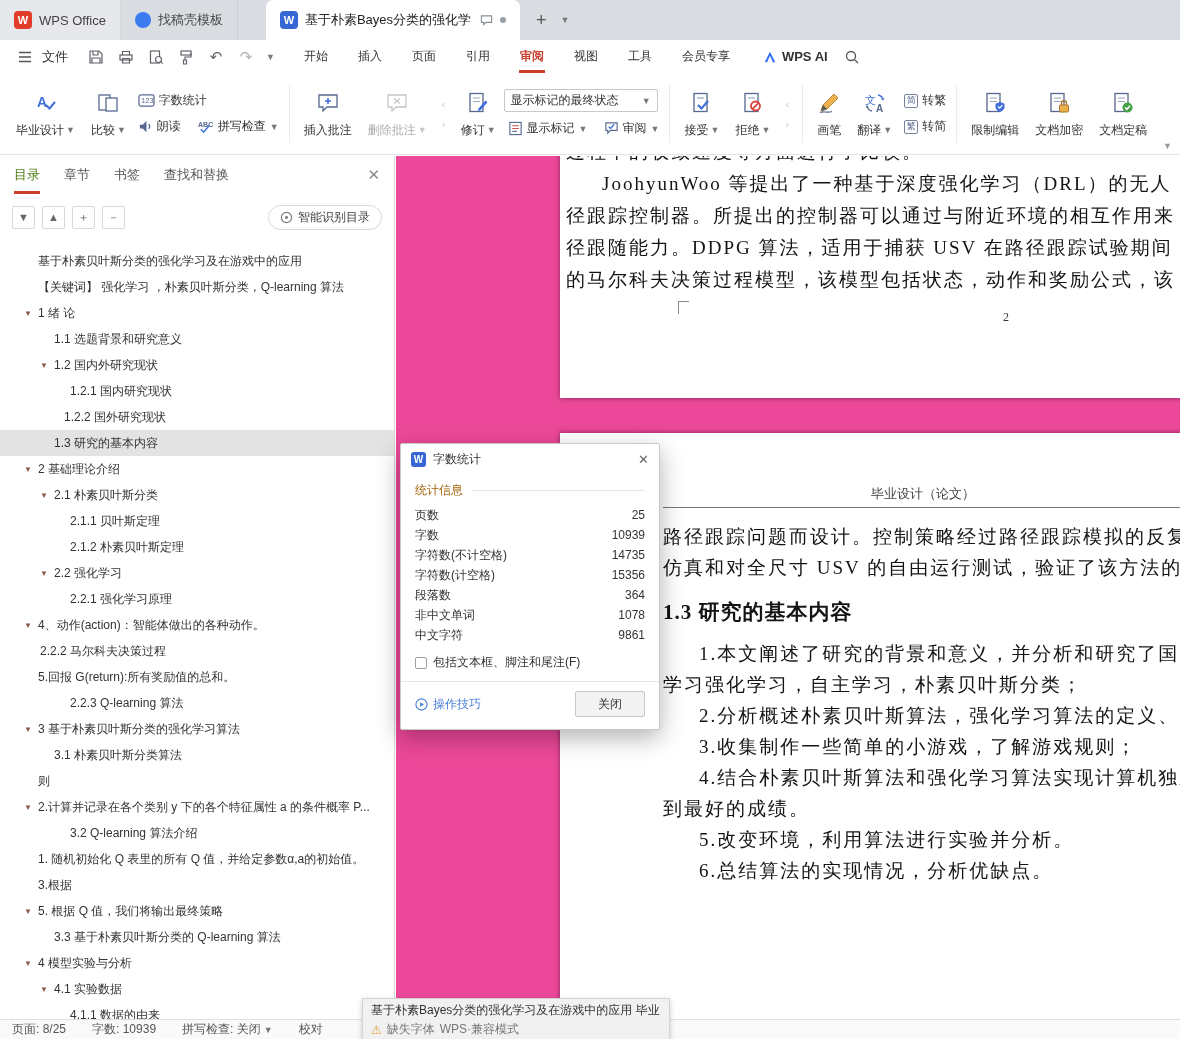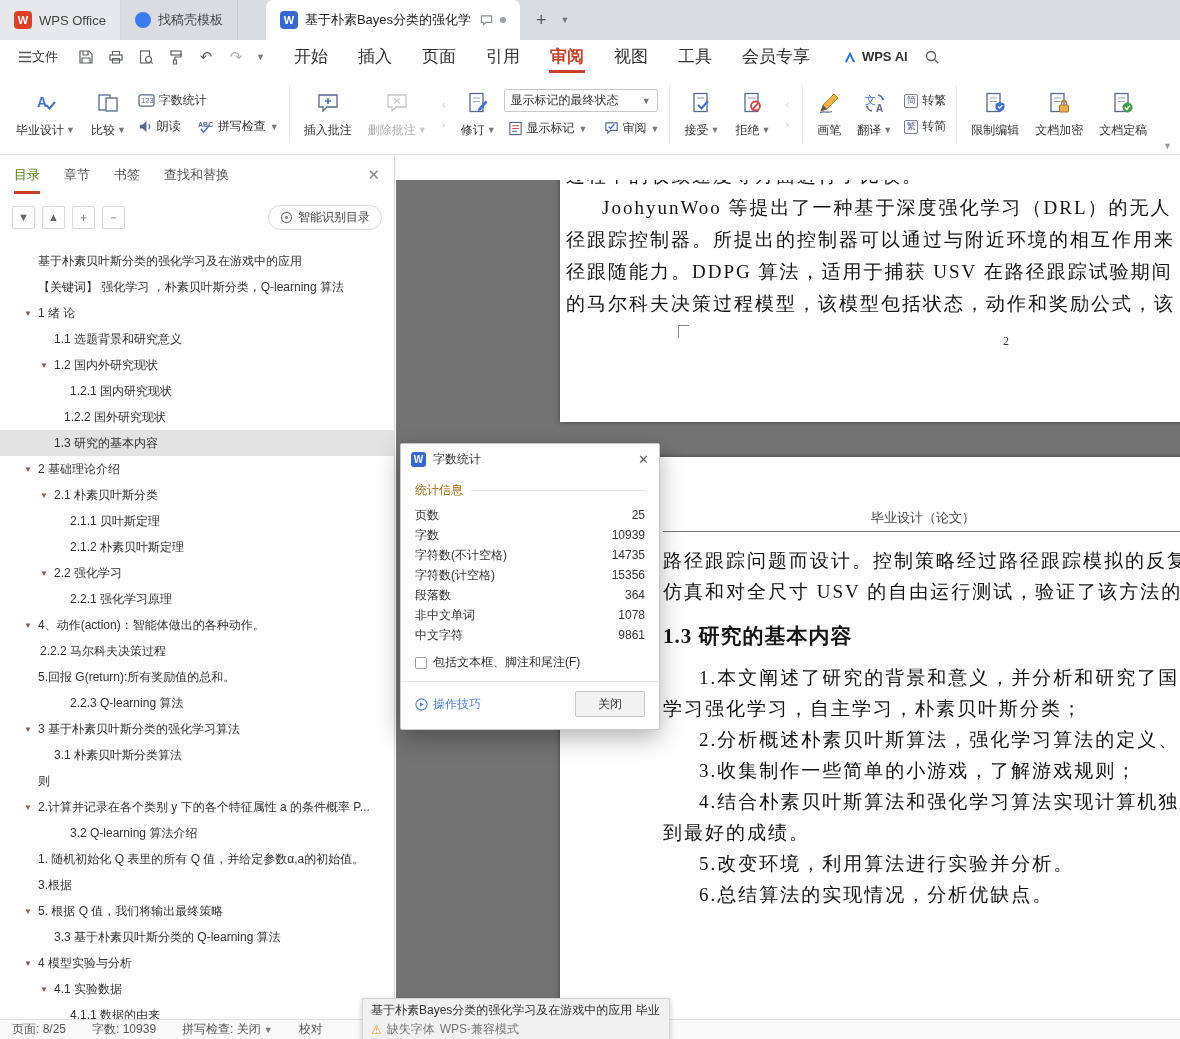--- a/index.html
+++ b/index.html
@@ -16,26 +16,26 @@
   .wlogo.blue { background:#3566d4; }
   .tpl-icon { width:16px; height:16px; border-radius:50%; background:#3a7bf0; display:inline-block; }
   .tab-extra { color:#8a8f96; font-size:12px; margin-left:2px; }
   .dot { width:6px; height:6px; border-radius:50%; background:#9aa0a8; display:inline-block; }
   .tab-controls { display:flex; align-items:center; gap:14px; padding:0 16px; color:#555; }
   .plus { font-size:18px; line-height:1; }
   .caret { font-size:9px; color:#777; }
 
   
   .menubar { position:absolute; top:40px; left:0; right:0; height:33px; background:#fff; display:flex; align-items:center; padding:0 10px; }
-  .filebtn { display:flex; align-items:center; gap:0; font-size:13px; color:#333; padding:0 8px; }
+  .filebtn { display:flex; align-items:center; gap:10px; font-size:13px; color:#333; padding:0 8px; }
   .qicons { display:flex; align-items:center; gap:10px; margin:0 14px 0 10px; color:#5f6368; }
   .qicons .ibtn { display:flex; align-items:center; justify-content:center; width:20px; height:20px; }
   .uchar { font-size:15px; color:#5f6368; }
   .menuitems { display:flex; align-items:center; height:100%; }
-  .mitem { padding:0 15px; font-size:17px; color:#333; height:100%; display:flex; align-items:center; position:relative; }
+  .mitem { padding:0 15px; font-size:12px; color:#333; height:100%; display:flex; align-items:center; position:relative; }
   .mitem.active { color:#c9402f; font-weight:bold; }
   .mitem.active::after { content:""; position:absolute; left:14px; right:14px; bottom:0; height:3px; background:#c9402f; }
   .ai { display:flex; align-items:center; gap:5px; margin-left:18px; font-size:13px; font-weight:bold; color:#333; }
   .searchbtn { margin-left:16px; }
 
   
   .ribbon { position:absolute; top:73px; left:0; right:0; height:82px; background:#fff; border-bottom:1px solid #e3e3e3; display:flex; align-items:center; padding:0 8px; }
   .rsep { width:1px; height:58px; background:#ebebeb; margin:0 6px; flex:none; }
   .rb-big { display:flex; flex-direction:column; align-items:center; justify-content:center; gap:5px; padding:4px 8px; border-radius:3px; flex:none; }
   .rb-big .ric { height:28px; display:flex; align-items:center; justify-content:center; }
@@ -60,21 +60,21 @@
   .side-tools { height:46px; display:flex; align-items:center; padding:0 12px; flex:none; }
   .tool-sq { width:23px; height:23px; border:1px solid #d9d9d9; border-radius:2px; display:flex; align-items:center; justify-content:center; font-size:11px; color:#666; margin-right:7px; background:#fff; }
   .smartbtn { margin-left:auto; height:25px; border:1px solid #d9d9d9; border-radius:13px; padding:0 11px; display:flex; align-items:center; gap:5px; font-size:12px; color:#444; background:#fff; }
   .toc { flex:1; overflow:hidden; padding-top:8px; }
   .toc-item { height:26px; display:flex; align-items:center; font-size:12px; color:#333; white-space:nowrap; overflow:hidden; }
   .toc-item.selected { background:#e3e3e3; }
   .toc-arrow { width:14px; flex:none; font-size:8px; color:#8a5a4a; }
   .toc-label { overflow:hidden; }
 
   
-  .canvas { position:absolute; top:156px; left:396px; right:0; bottom:20px; background:#737373; overflow:hidden;margin-top:24px; }
+  .canvas { position:absolute; top:156px; left:396px; right:0; bottom:20px; background:#ec4899; overflow:hidden; }
   .page { position:absolute; background:#fff; box-shadow:0 0 5px rgba(0,0,0,.45); }
   #page1 { left:164px; top:-60px; width:900px; height:302px; }
   #page2 { left:164px; top:277px; width:900px; height:700px; }
   .doc-text { position:absolute; font-family:"Liberation Serif","DejaVu Serif",serif; font-size:19px; line-height:32px; color:#141414; letter-spacing:2px; }
   #page1 .doc-text { left:6px; top:40px; width:660px; }
   #page2 .doc-text { left:103px; top:88px; width:580px; line-height:31px; }
   .doc-line { white-space:nowrap; }
   .doc-line.indent { text-indent:36px; }
   .doc-heading { font-size:21px; font-weight:bold; margin:14px 0 10px; white-space:nowrap; letter-spacing:1px; }
   .p2-header { position:absolute; top:52px; left:103px; width:520px; text-align:center; font-family:"Liberation Serif","DejaVu Serif",serif; font-size:13px; color:#444; }

